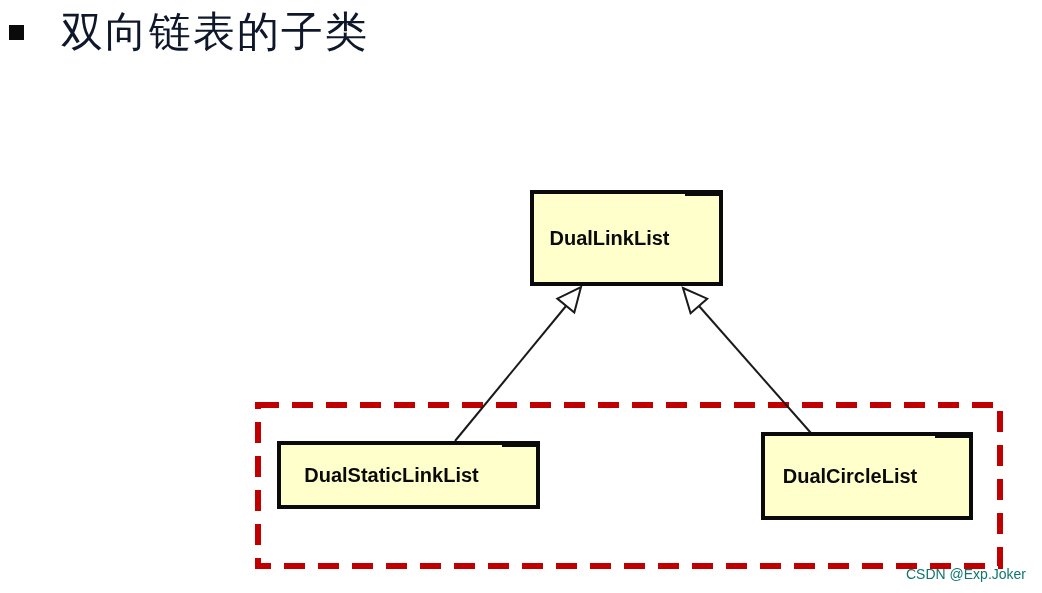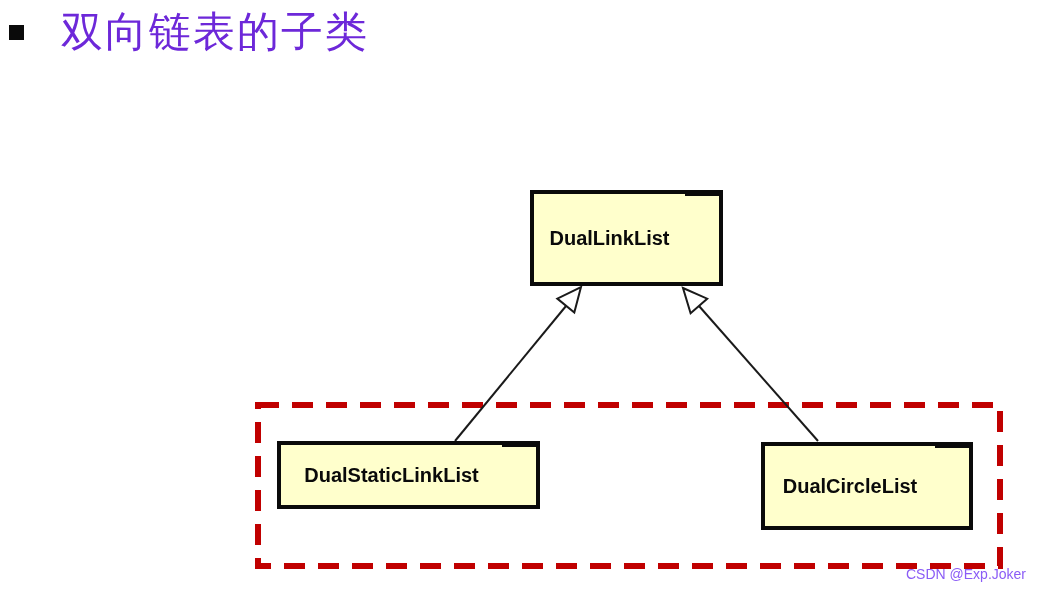--- a/index.html
+++ b/index.html
@@ -15,21 +15,21 @@
 
   
   .title-row { position: absolute; left: 0; top: 0; width: 100%; height: 70px; }
   .bullet {
     position: absolute; left: 9px; top: 25px;
     width: 15px; height: 15px; background: #0a0a0a;
   }
   .slide-title {
     position: absolute; left: 61px; top: 9px;
     font-size: 42px; line-height: 1.1; font-weight: 400;
-    color: #6d28d9; letter-spacing: 2px; white-space: nowrap;
+    color: #0f172a; letter-spacing: 2px; white-space: nowrap;
   }
 
   
   .overlay {
     position: absolute; left: 0; top: 0; width: 1042px; height: 593px;
     pointer-events: none;
   }
 
   
   .uml-class {
@@ -44,26 +44,26 @@
     display: flex; align-items: center; justify-content: center;
     font-weight: bold; color: #0a0a0a;
     font-size: 20px; letter-spacing: 0px;
   }
   .uml-sec {
     flex: 0 0 17px;
     border-top: 2px solid #0a0a0a;
   }
   .uml-parent  { left: 530px; top: 190px; width: 193px; height: 96px; }
   .uml-child-left  { left: 277px; top: 441px; width: 263px; height: 68px; }
-  .uml-child-right { left: 761px; top: 442px; width: 212px; height: 88px; }
+  .uml-child-right { left: 761px; top: 432px; width: 212px; height: 88px; }
 
   
   .watermark {
     position: absolute; left: 906px; top: 566px;
-    font-size: 14px; color: #8b5cf6; white-space: nowrap;
+    font-size: 14px; color: #0f766e; white-space: nowrap;
   }
 </style>
 </head>
 <body>
 
 <div class="canvas">
 
   <div class="title-row">
     <span class="bullet"></span>
     <div class="slide-title">双向链表的子类</div>

